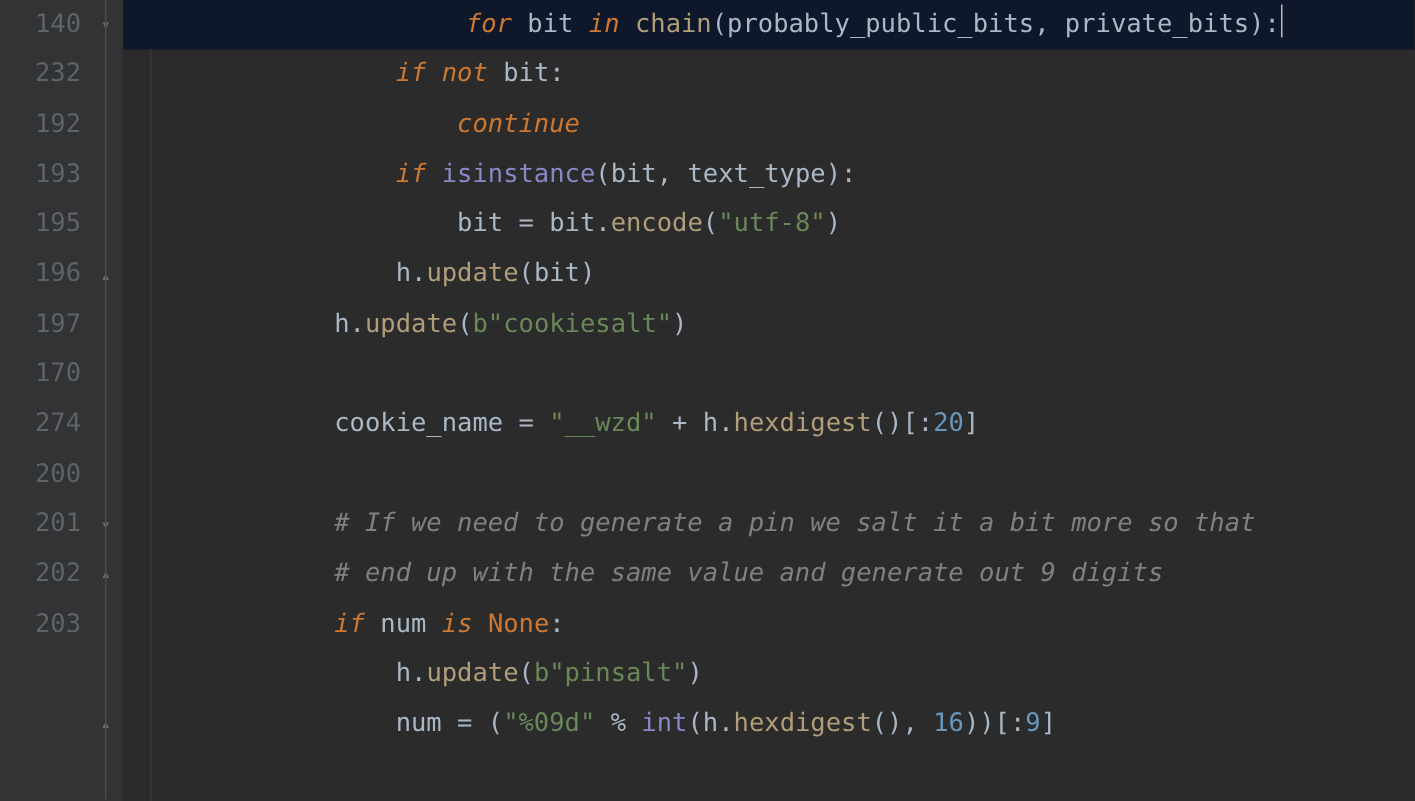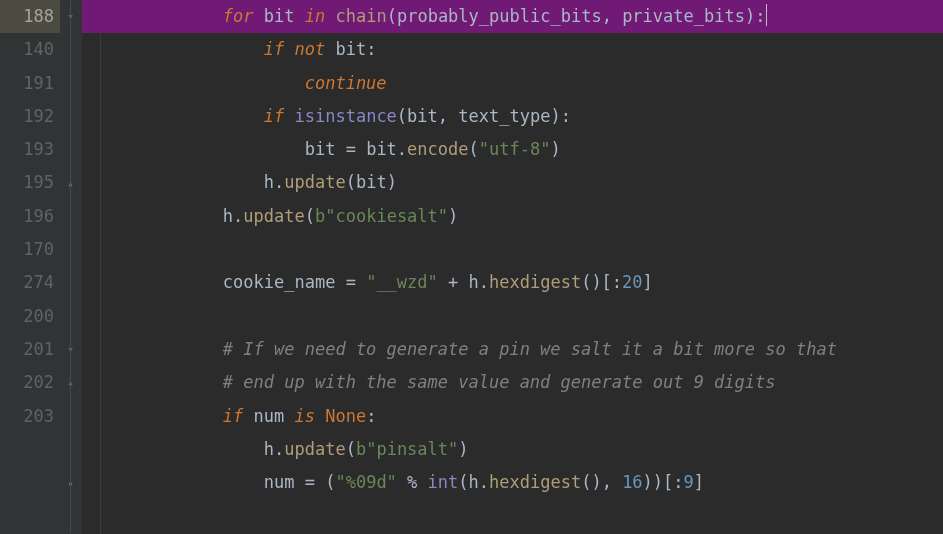--- a/index.html
+++ b/index.html
@@ -65,21 +65,22 @@
     position: relative;
     white-space: pre;
     padding-left: 0;
   }
   .code .row {
     padding-left: 18px;
     position: relative;
     height: 33.3px;
   }
   .code .row.hl {
-    background: #701a75;
+    background: #0f172a;
+    text-align: center;
   }
   .indent-guide {
     position: absolute;
     top: 0;
     width: 1px;
     height: 100%;
     background: #3b3b3b;
   }
   .caret {
     display: inline-block;
@@ -100,27 +101,27 @@
   .cmt  { color: #808080; font-style: italic; text-align: right; }
   .op   { color: #a9b7c6; }
   .id   { color: #a9b7c6; }
   .bi   { color: #8888c6; }
 </style>
 </head>
 <body>
 
 <div class="editor">
   <div class="gutter">
-    <div class="ln hl">188</div>
       <div class="ln">140</div>
-      <div class="ln">191</div>
+      <div class="ln">232</div>
       <div class="ln">192</div>
       <div class="ln">193</div>
       <div class="ln">195</div>
       <div class="ln">196</div>
+      <div class="ln">197</div>
       <div class="ln">170</div>
       <div class="ln">274</div>
       <div class="ln">200</div>
       <div class="ln">201</div>
       <div class="ln">202</div>
       <div class="ln">203</div>
       <div class="fold-col">
         <div class="mark" style="top: 10px;">▾</div>
         <div class="mark" style="top: 176.5px;">▴</div>
         <div class="mark" style="top: 343px;">▾</div>

